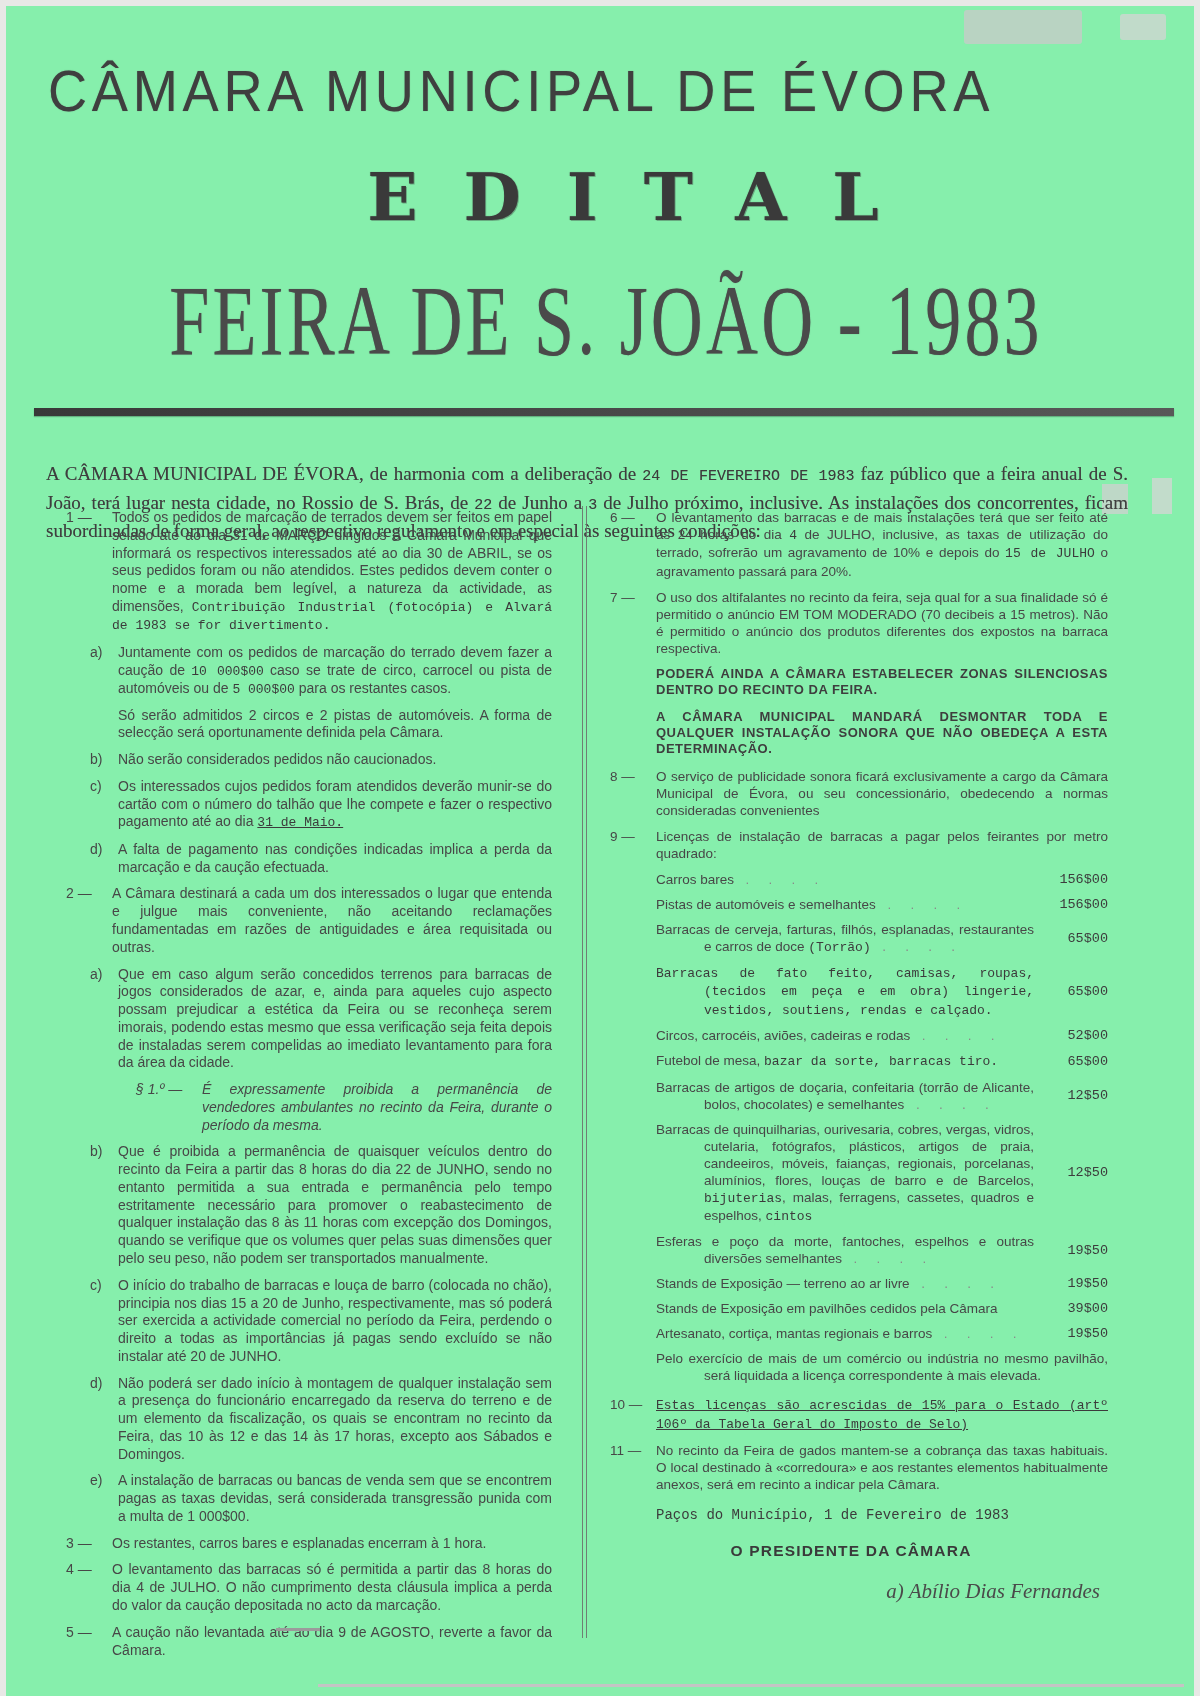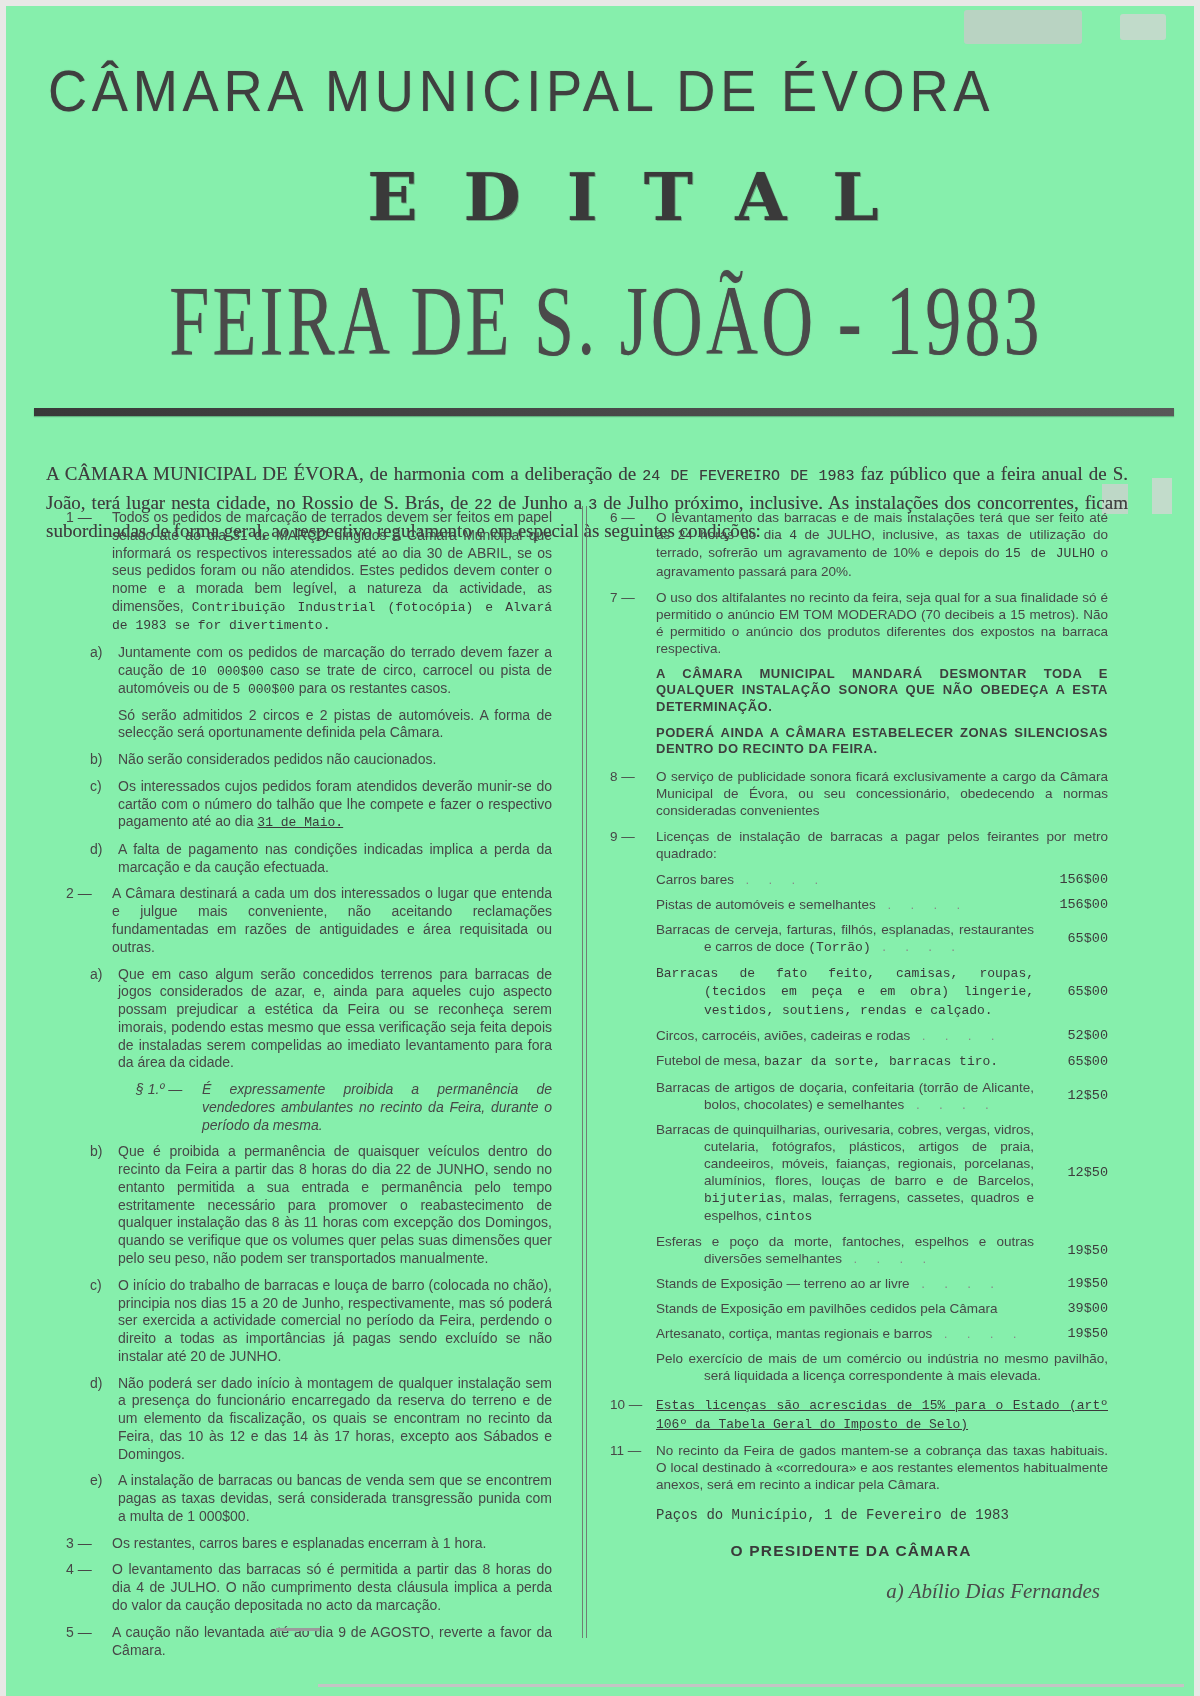--- a/index.html
+++ b/index.html
@@ -196,22 +196,22 @@
     <div class="item">
       <span class="num">6 —</span>
       <div class="body"><span>O levantamento das barracas e de mais instalações terá que ser feito até às 24 horas do dia </span><span class="mono">4</span><span> de JULHO, inclusive, as taxas de utilização do terrado, sofrerão um agravamento de 10% e depois do </span><span class="mono">15 de JULHO</span><span> o agravamento passará para 20%.</span></div>
     </div>
 
     <div class="item">
       <span class="num">7 —</span>
       <div class="body">O uso dos altifalantes no recinto da feira, seja qual for a sua finalidade só é permitido o anúncio EM TOM MODERADO (70 decibeis a 15 metros). Não é permitido o anúncio dos produtos diferentes dos expostos na barraca respectiva.</div>
     </div>
 
+    <div class="caps-para">PODERÁ AINDA A CÂMARA ESTABELECER ZONAS SILENCIOSAS DENTRO DO RECINTO DA FEIRA.</div>
     <div class="caps-para">A CÂMARA MUNICIPAL MANDARÁ DESMONTAR TODA E QUALQUER INSTALAÇÃO SONORA QUE NÃO OBEDEÇA A ESTA DETERMINAÇÃO.</div>
-    <div class="caps-para">PODERÁ AINDA A CÂMARA ESTABELECER ZONAS SILENCIOSAS DENTRO DO RECINTO DA FEIRA.</div>
 
     <div class="item">
       <span class="num">8 —</span>
       <div class="body">O serviço de publicidade sonora ficará exclusivamente a cargo da Câmara Municipal de Évora, ou seu concessionário, obedecendo a normas consideradas convenientes</div>
     </div>
 
     <div class="item">
       <span class="num">9 —</span>
       <div class="body">Licenças de instalação de barracas a pagar pelos feirantes por metro quadrado:</div>
     </div>

